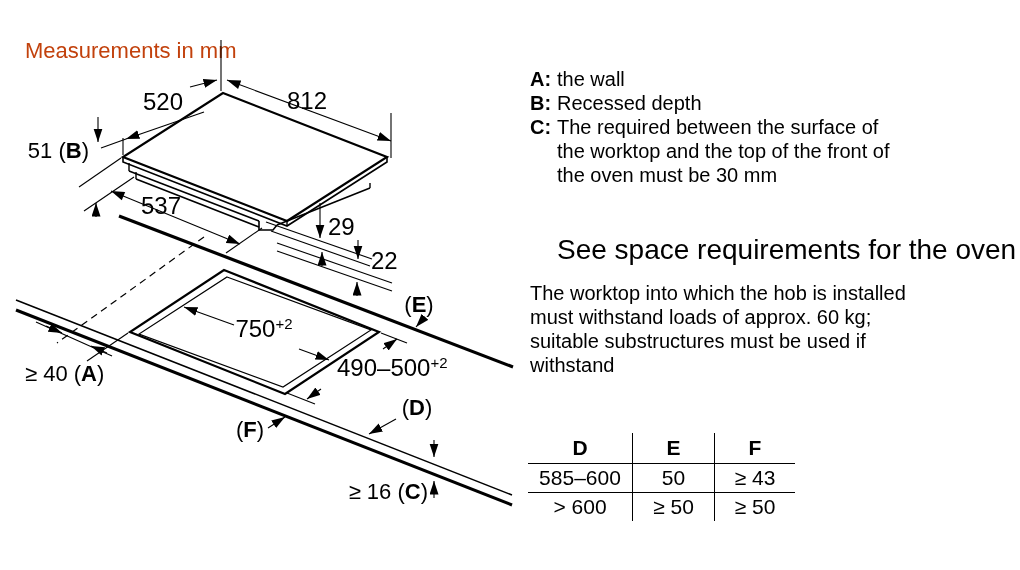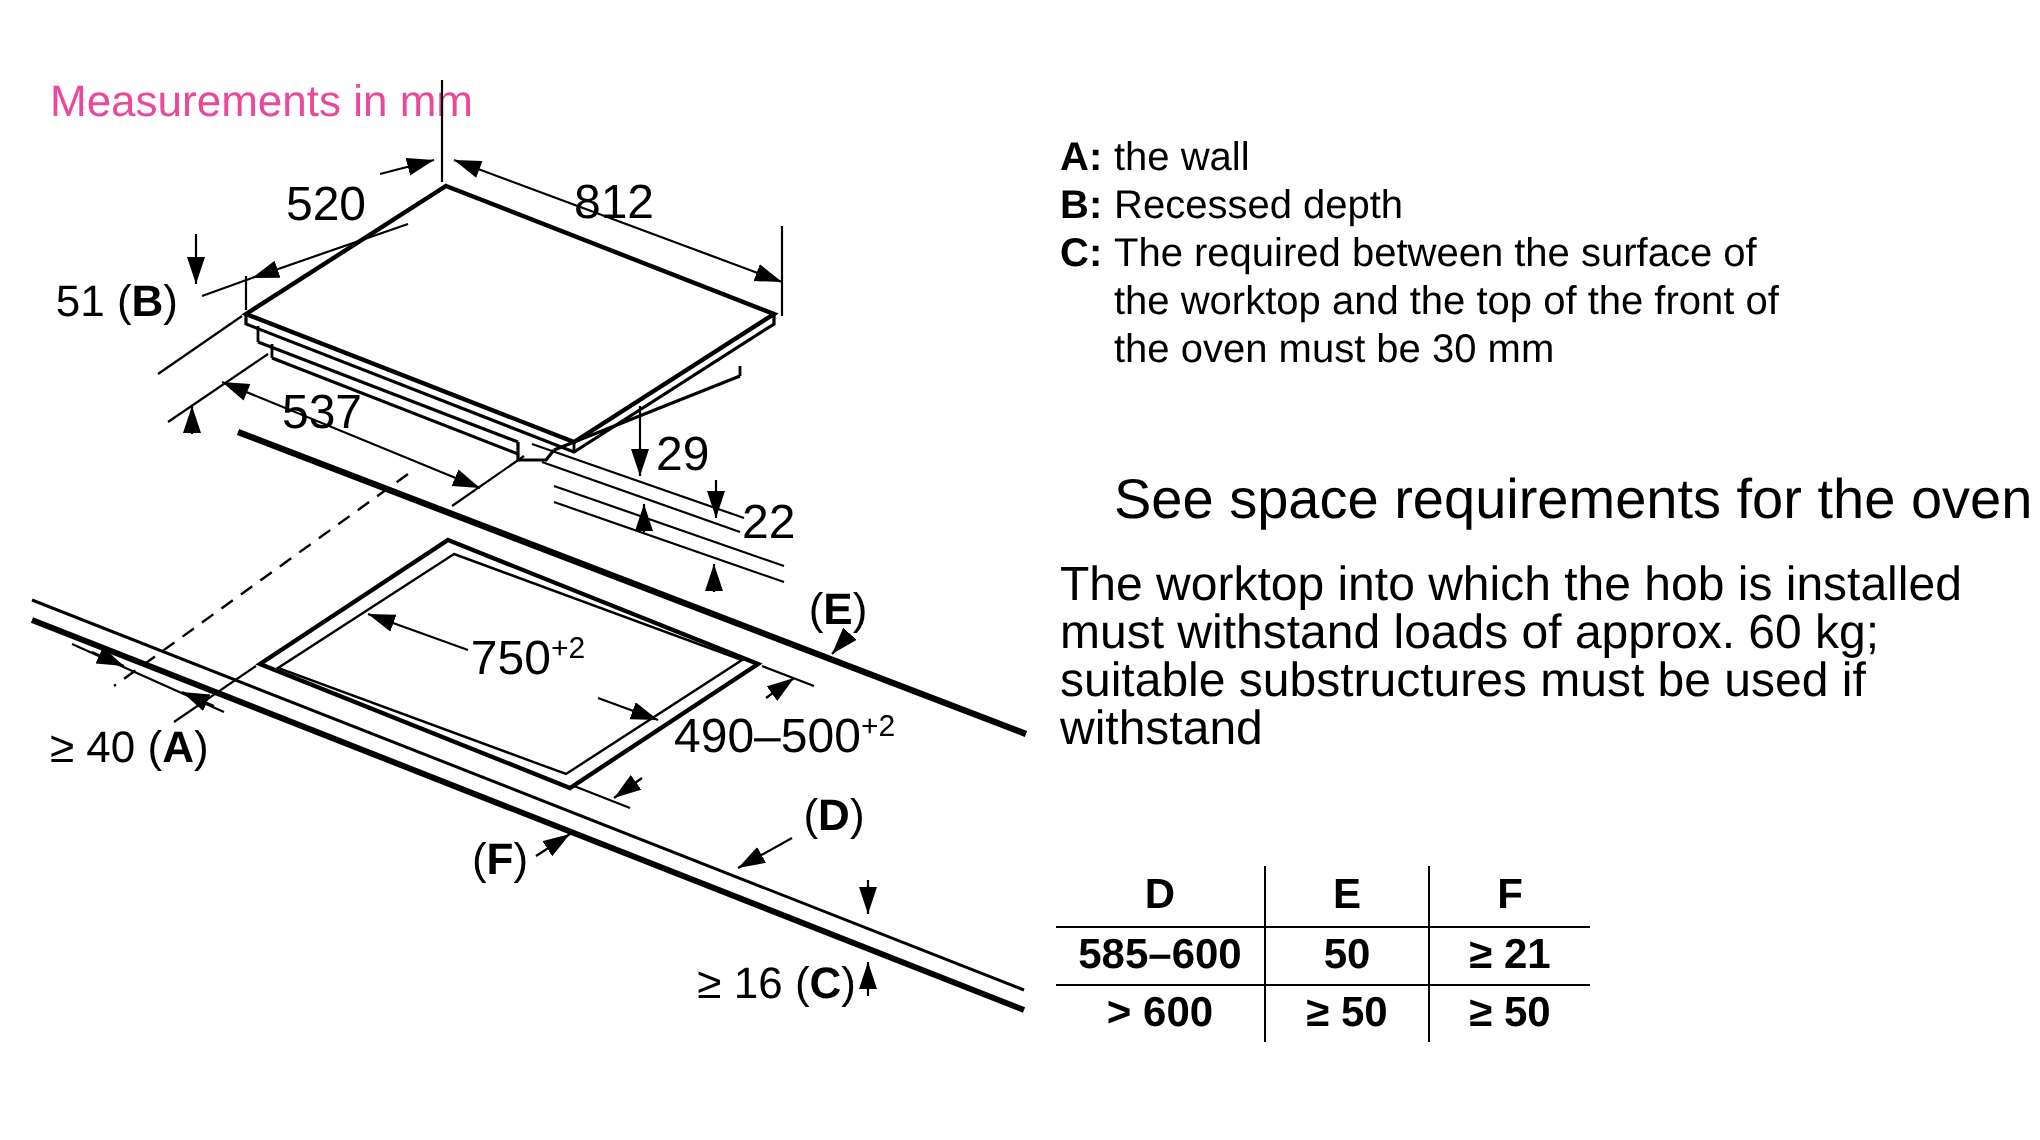--- a/index.html
+++ b/index.html
@@ -1,34 +1,34 @@
 <!DOCTYPE html>
 <html><head>
 <meta charset="utf-8">
 <style>
   html,body{margin:0;padding:0;background:#fff;}
   #screen{position:relative;width:1020px;height:570px;background:#fff;overflow:hidden;
           font-family:"Liberation Sans",sans-serif;color:#000;}
-  #page-title{position:absolute;left:25px;top:38px;font-size:22px;color:#ec4899;}
+  #page-title{position:absolute;left:25px;top:38px;font-size:22px;color:#c2410c;}
   svg{position:absolute;left:0;top:0;}
   svg text{fill:#000;font-family:"Liberation Sans",sans-serif;}
   .dimnum{font-size:24px;}
   .dimlab{font-size:22px;}
   .b{font-weight:bold;}
   .sup{font-size:15px;}
   
   #legend{position:absolute;left:530px;top:67px;width:460px;font-size:20px;line-height:24px;}
   .def-row{display:flex;}
   .def-letter{font-weight:bold;width:27px;flex:0 0 27px;}
   #note{position:absolute;left:557px;top:234px;font-size:28px;}
-  #paragraph{position:absolute;left:530px;top:281px;font-size:24px;line-height:24px;}
+  #paragraph{position:absolute;left:530px;top:281px;font-size:20px;line-height:24px;}
   
   #spec-table{position:absolute;left:528px;top:433px;display:grid;
               grid-template-columns:105px 82px 80px;font-size:21px;}
-  .tcell{display:flex;align-items:center;justify-content:center;height:28px;font-weight:bold;}
+  .tcell{display:flex;align-items:center;justify-content:center;height:28px;}
   .th{font-weight:bold;height:30px;}
   .bline{border-bottom:1.6px solid #000;}
   .rline{border-right:1.6px solid #000;}
 </style>
 </head>
 <body>
 
 <div id="screen">
 
   <div id="page-title">Measurements in mm</div>
@@ -166,20 +166,20 @@
     <div>withstand</div>
   </div>
 
   <div id="spec-table">
     <div class="tcell th bline rline">D</div>
     <div class="tcell th bline rline">E</div>
     <div class="tcell th bline">F</div>
 
     <div class="tcell bline rline">585–600</div>
     <div class="tcell bline rline">50</div>
-    <div class="tcell bline">≥ 21</div>
+    <div class="tcell bline">≥ 43</div>
 
     <div class="tcell rline">&gt; 600</div>
     <div class="tcell rline">≥ 50</div>
     <div class="tcell">≥ 50</div>
   </div>
 
 </div>
 
 </body></html>

